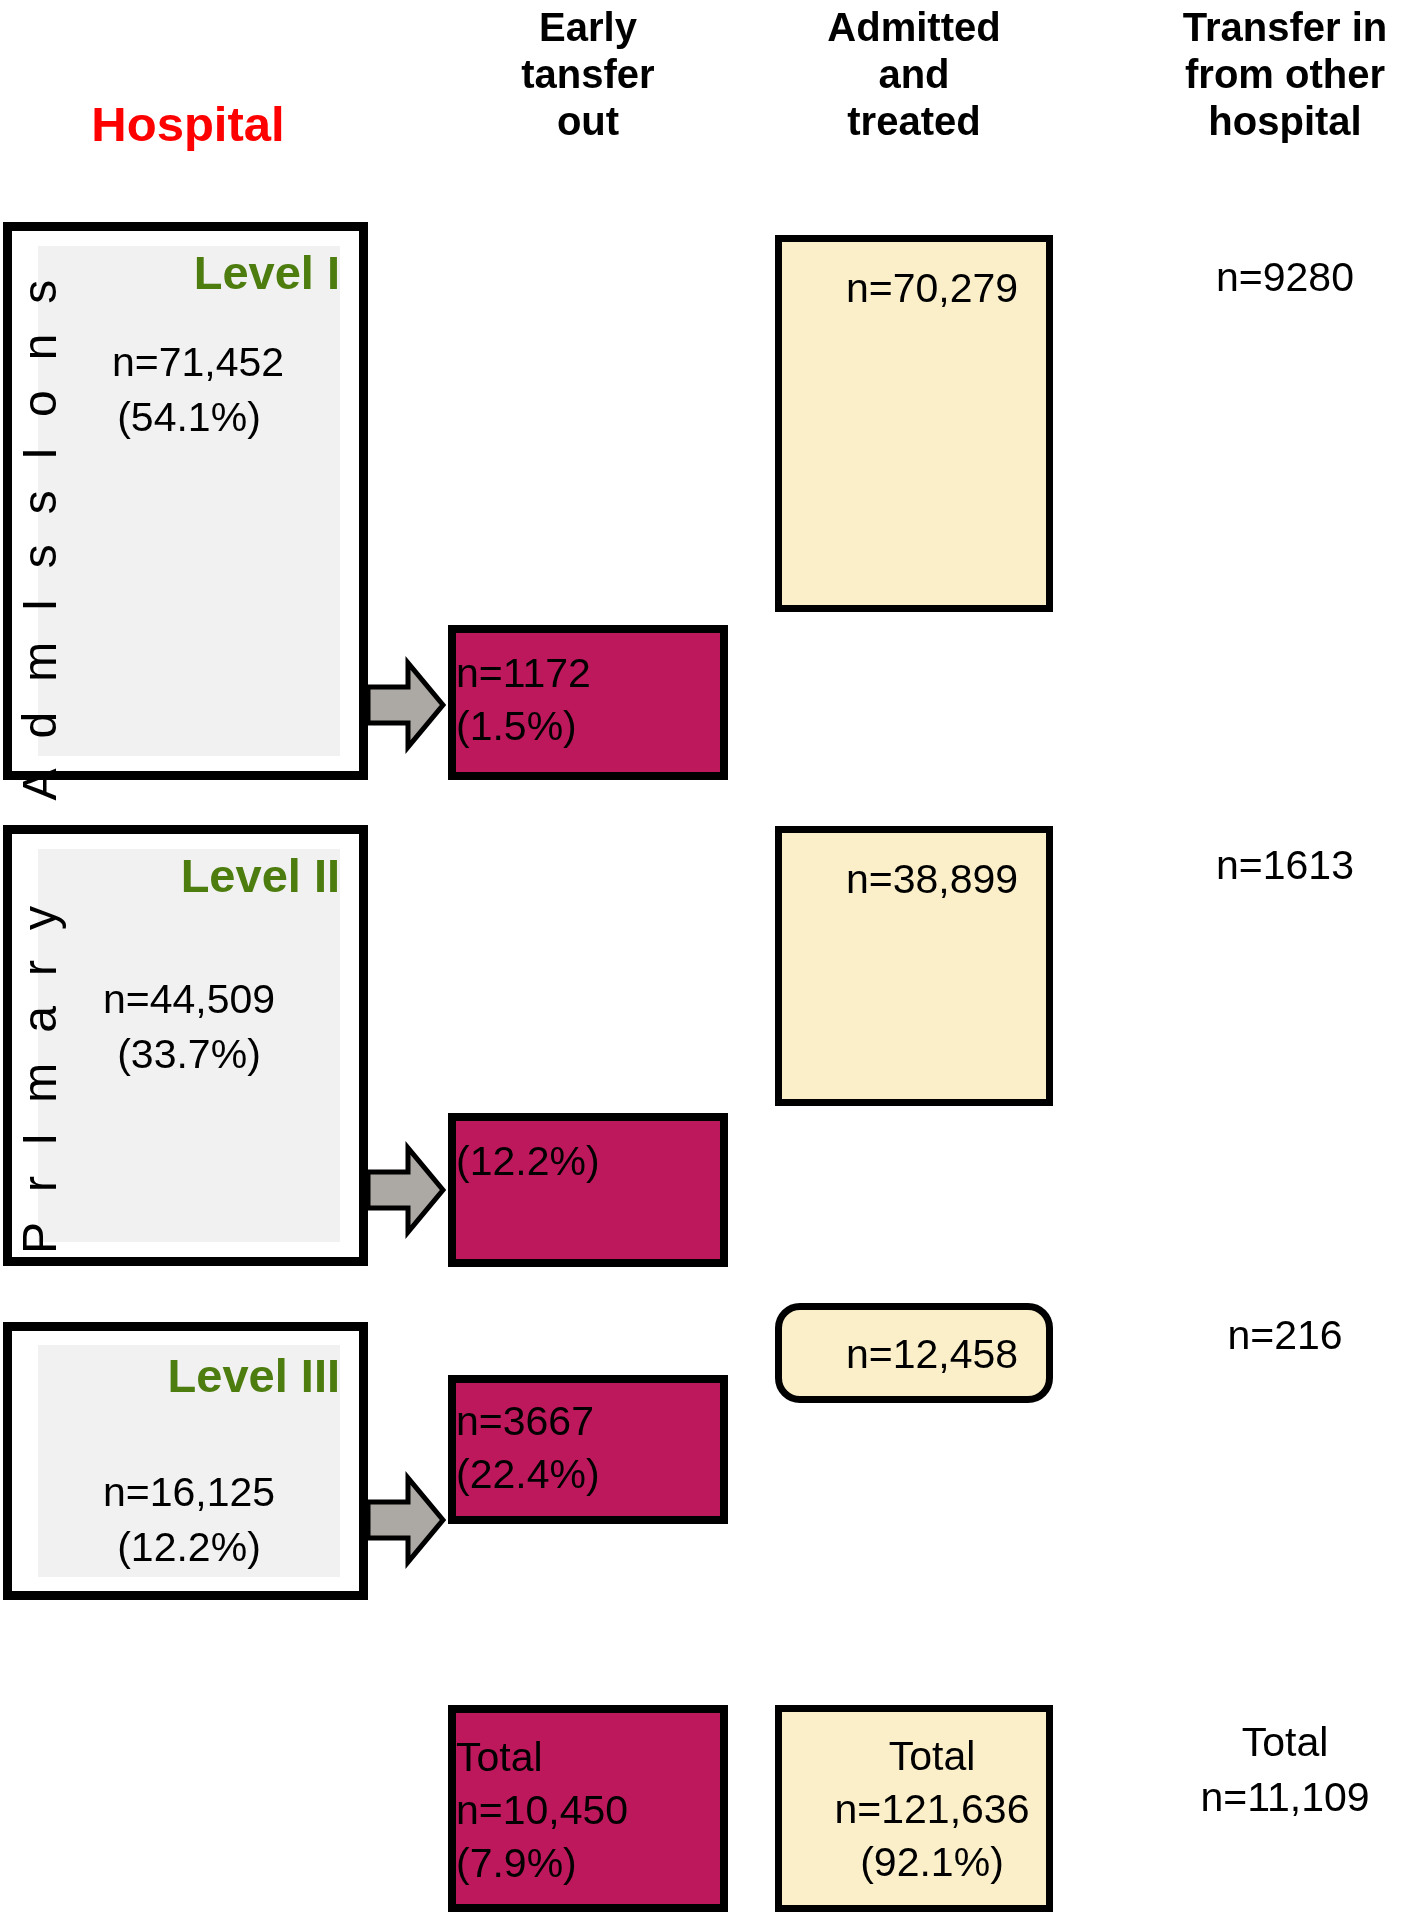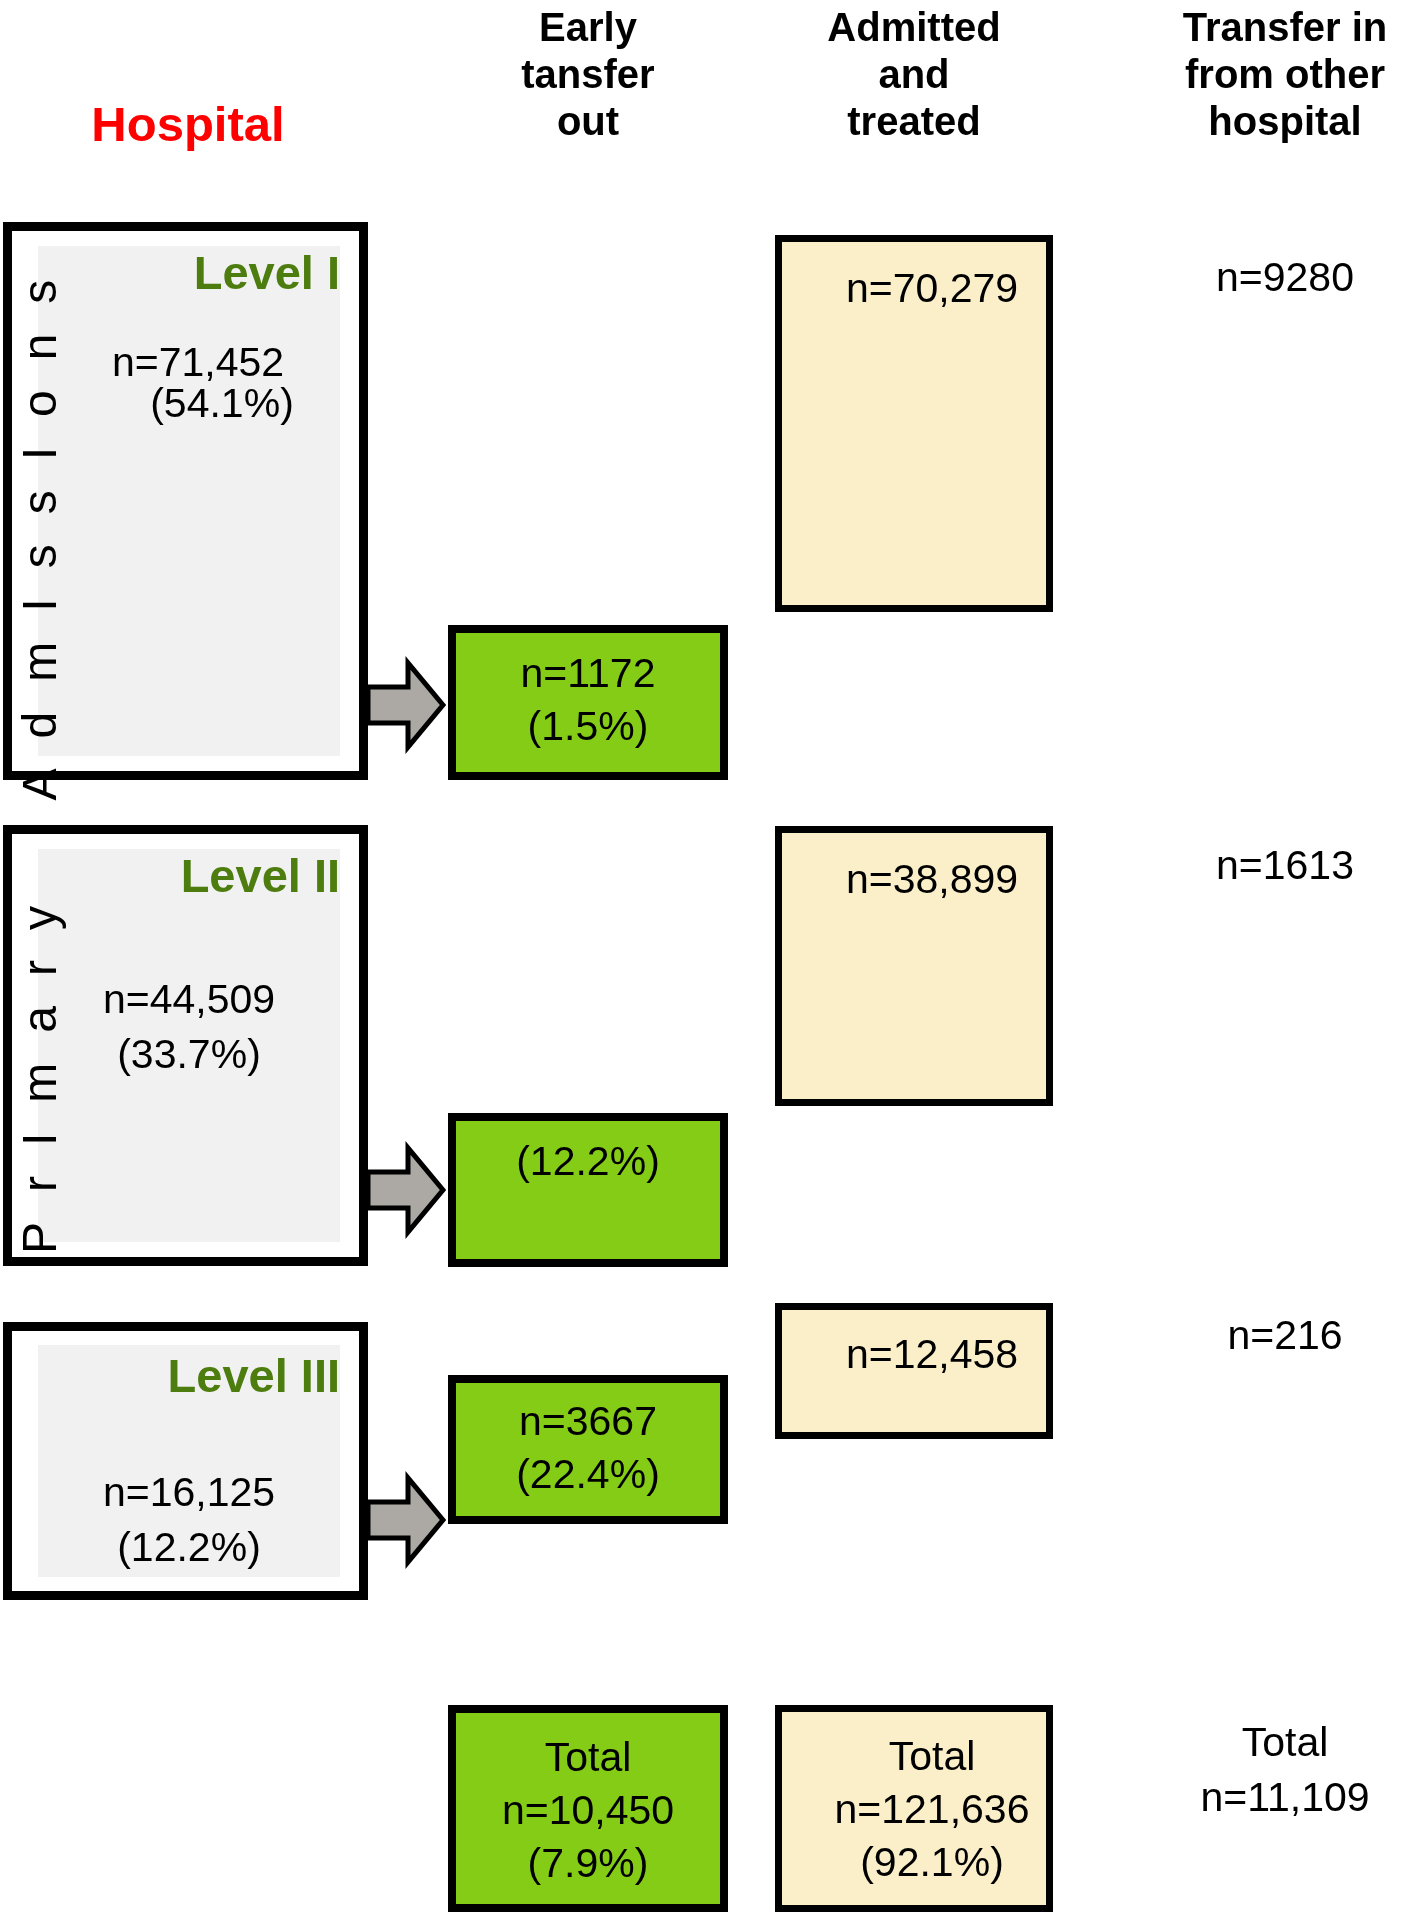--- a/index.html
+++ b/index.html
@@ -23,22 +23,22 @@
   .inset{position:absolute;background:#f1f1f1;}
   .lvl-title{
     position:absolute;width:302px;left:38px;text-align:right;
     font-size:47px;font-weight:bold;color:#4d7c0f;white-space:nowrap;z-index:2;
   }
   .val{
     position:absolute;width:302px;left:38px;text-align:center;
     font-size:41px;line-height:55px;z-index:2;
   }
   .tbox{
-    position:absolute;left:448px;width:280px;background:#84cc16;
-    border:8px solid #000;box-sizing:border-box;text-align:center;
+    position:absolute;left:448px;width:280px;background:#be185d;
+    border:8px solid #000;box-sizing:border-box;text-align:left;
     font-size:41px;line-height:53px;
   }
   .tanbox{
     position:absolute;left:775px;width:278px;background:#faefc9;
     border:7px solid #000;box-sizing:border-box;text-align:center;
     font-size:41px;line-height:53px;padding-left:36px;
   }
   .tin{
     position:absolute;left:1115px;width:340px;text-align:center;
     font-size:41px;line-height:55px;
@@ -77,21 +77,21 @@
     <div>Transfer in</div>
     <div>from other</div>
     <div>hospital</div>
   </div>
 
   <div class="hbox" style="top:222px;height:558px;">
     <div class="inset" style="left:26px;top:15px;width:302px;height:510px;"></div>
   </div>
   <div class="lvl-title" style="top:245px;">Level I</div>
   <div class="val" style="top:335px;margin-left:9px;">n=71,452</div>
-  <div class="val" style="top:376px;margin-left:33px;">(54.1%)</div>
+  <div class="val" style="top:390px;">(54.1%)</div>
 
   <svg class="arrow" style="left:366px;top:655px;" viewBox="0 0 80 100">
     <polygon points="2,32 42,32 42,8 77,50 42,92 42,68 2,68" fill="#aca8a3" stroke="#000" stroke-width="5"></polygon>
   </svg>
 
   <div class="tbox pad-t14" style="top:625px;height:155px;">
     <div>n=1172</div>
     <div>(1.5%)</div>
   </div>
 
@@ -131,21 +131,21 @@
 
   <svg class="arrow" style="left:366px;top:1470px;" viewBox="0 0 80 100">
     <polygon points="2,32 42,32 42,8 77,50 42,92 42,68 2,68" fill="#aca8a3" stroke="#000" stroke-width="5"></polygon>
   </svg>
 
   <div class="tbox pad-t12" style="top:1363px;height:149px;margin-top:12px;">
     <div>n=3667</div>
     <div>(22.4%)</div>
   </div>
 
-  <div class="tanbox pad-t18" style="top:1303px;height:136px;">
+  <div class="tanbox pad-t18" style="top:1303px;height:100px;border-radius:25px;">
     <div>n=12,458</div>
   </div>
 
   <div class="tin" style="top:1308px;">n=216</div>
 
   <div class="vlabel" style="width:560px;left:-240px;top:495px;">AdmIssIons</div>
   <div class="vlabel" style="width:400px;left:-160px;top:1035px;">PrImary</div>
 
   <div class="tbox pad-t18" style="top:1705px;height:207px;">
     <div>Total</div>

